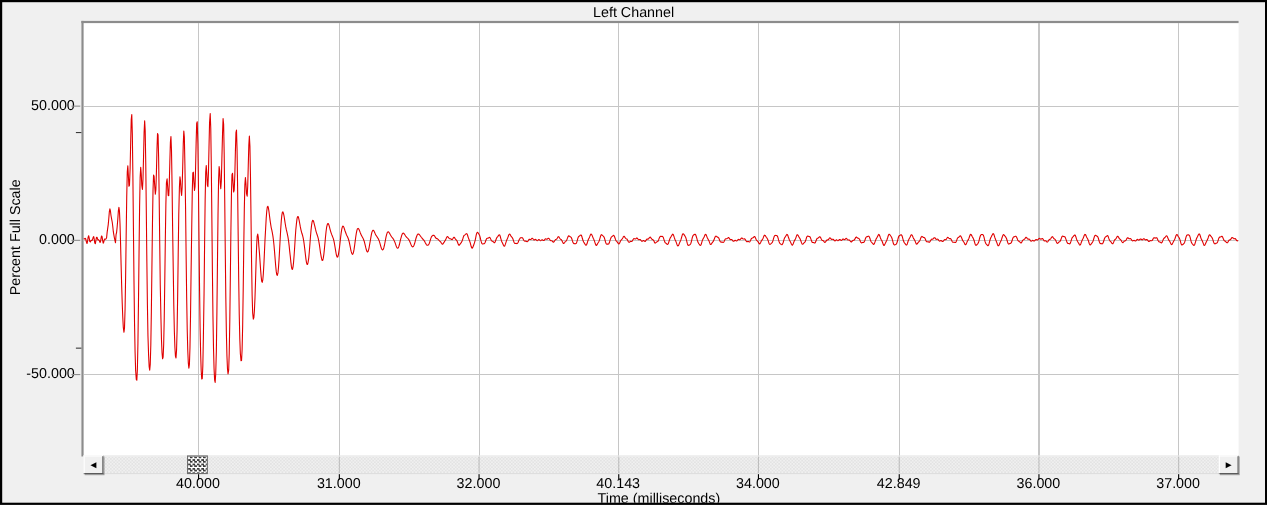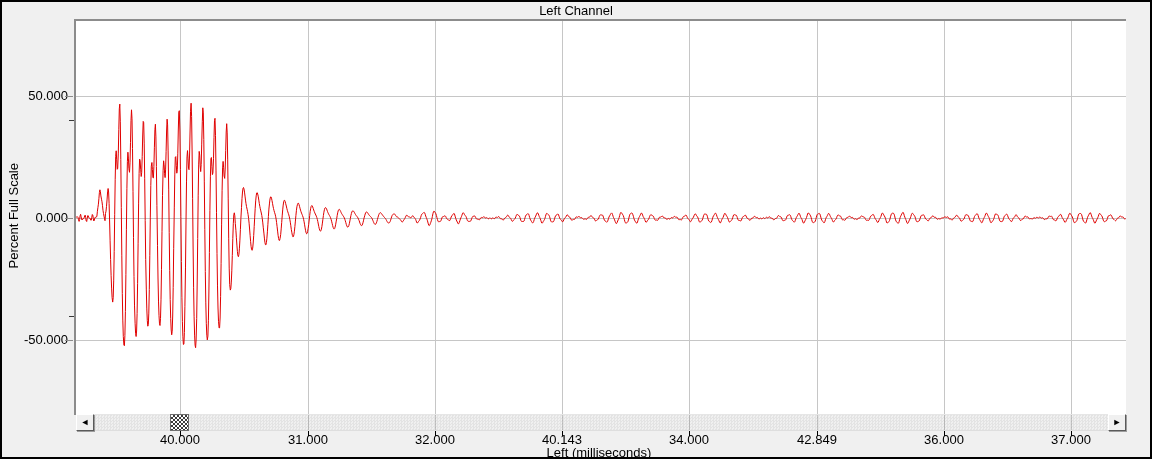--- a/index.html
+++ b/index.html
@@ -105,15 +105,15 @@
     <div class="sb-track"></div>
     <div class="sb-thumb" style="left: 94px; width: 19px;"></div>
     <button class="sb-btn left">
       <span>◄</span>
     </button>
     <button class="sb-btn right">
       <span>►</span>
     </button>
   </div>
 
-  <div class="xaxis-title">Left (milliseconds)</div>
+  <div class="xaxis-title">Time (milliseconds)</div>
 
 </div>
 
 </body></html>

